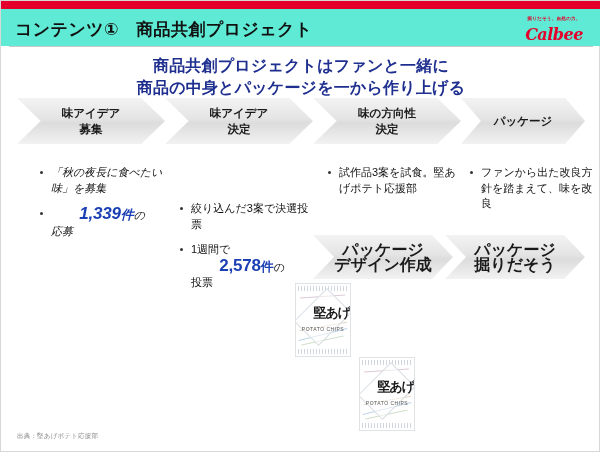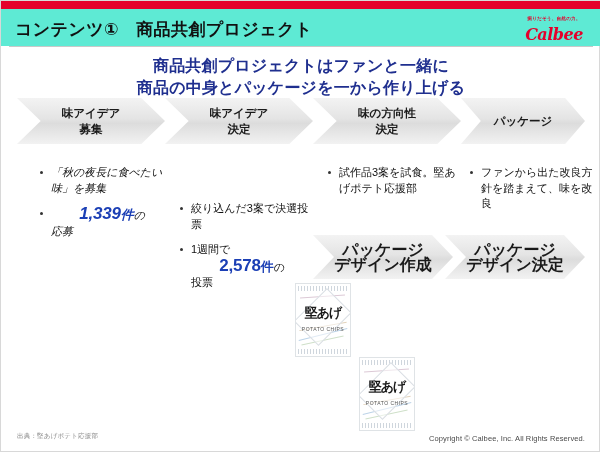--- a/index.html
+++ b/index.html
@@ -131,21 +131,21 @@
   .sk-l2{left:4%;top:70%;width:92%;height:1px;background:#bcd3e8;transform:rotate(-14deg);}
   .sk-l3{left:10%;top:78%;width:80%;height:1px;background:#cfe0c9;transform:rotate(-12deg);}
   .sk-l4{left:6%;top:58%;width:88%;height:1px;background:#e2d2bb;transform:rotate(-10deg);}
   .sk-diamond{
     position:absolute;left:50%;top:46%;width:62%;height:62%;
     transform:translate(-50%,-50%) rotate(45deg);
     border:1px solid #dadfe4;background:rgba(255,255,255,.55);
   }
   .sk-brand{
     position:absolute;left:0;right:0;top:32%;
-    text-align:center;font-size:13px;font-weight:bold;color:#1a1a1a;
+    text-align:right;font-size:13px;font-weight:bold;color:#1a1a1a;
     font-family:"DejaVu Serif",serif;line-height:12px;letter-spacing:-1px;
   }
   .sk-sub{
     position:absolute;left:0;right:0;top:58%;
     text-align:center;font-size:5px;color:#555;letter-spacing:.5px;
   }
 
   
   .src{
     position:absolute;left:16px;bottom:10px;
@@ -235,21 +235,21 @@
   <div class="chev-row2">
     <div class="chev2 d1">
       <span>
           <span class="line">パッケージ</span>
           <span class="line">デザイン作成</span>
         </span>
     </div>
     <div class="chev2 d2">
       <span>
           <span class="line">パッケージ</span>
-          <span class="line">デザイン決定</span>
+          <span class="line">掘りだそう</span>
         </span>
     </div>
   </div>
 
   <div class="gallery">
 
     <div class="pk sketch" style="left:6px;top:2px;width:54px;height:72px;">
       <div class="seal top"></div>
       <div class="sk-l1"></div>
       <div class="sk-l4"></div>
@@ -269,15 +269,14 @@
       <div class="sk-l3"></div>
       <div class="sk-diamond"></div>
       <div class="sk-brand">堅あげ</div>
       <div class="sk-sub">POTATO CHIPS</div>
       <div class="seal bot"></div>
     </div>
 
   </div>
 
   <div class="src">出典：堅あげポテト応援部</div>
-  <div class="copy">Copyright © Calbee, Inc. All Rights Reserved.</div>
 
 </div>
 
 </body></html>

